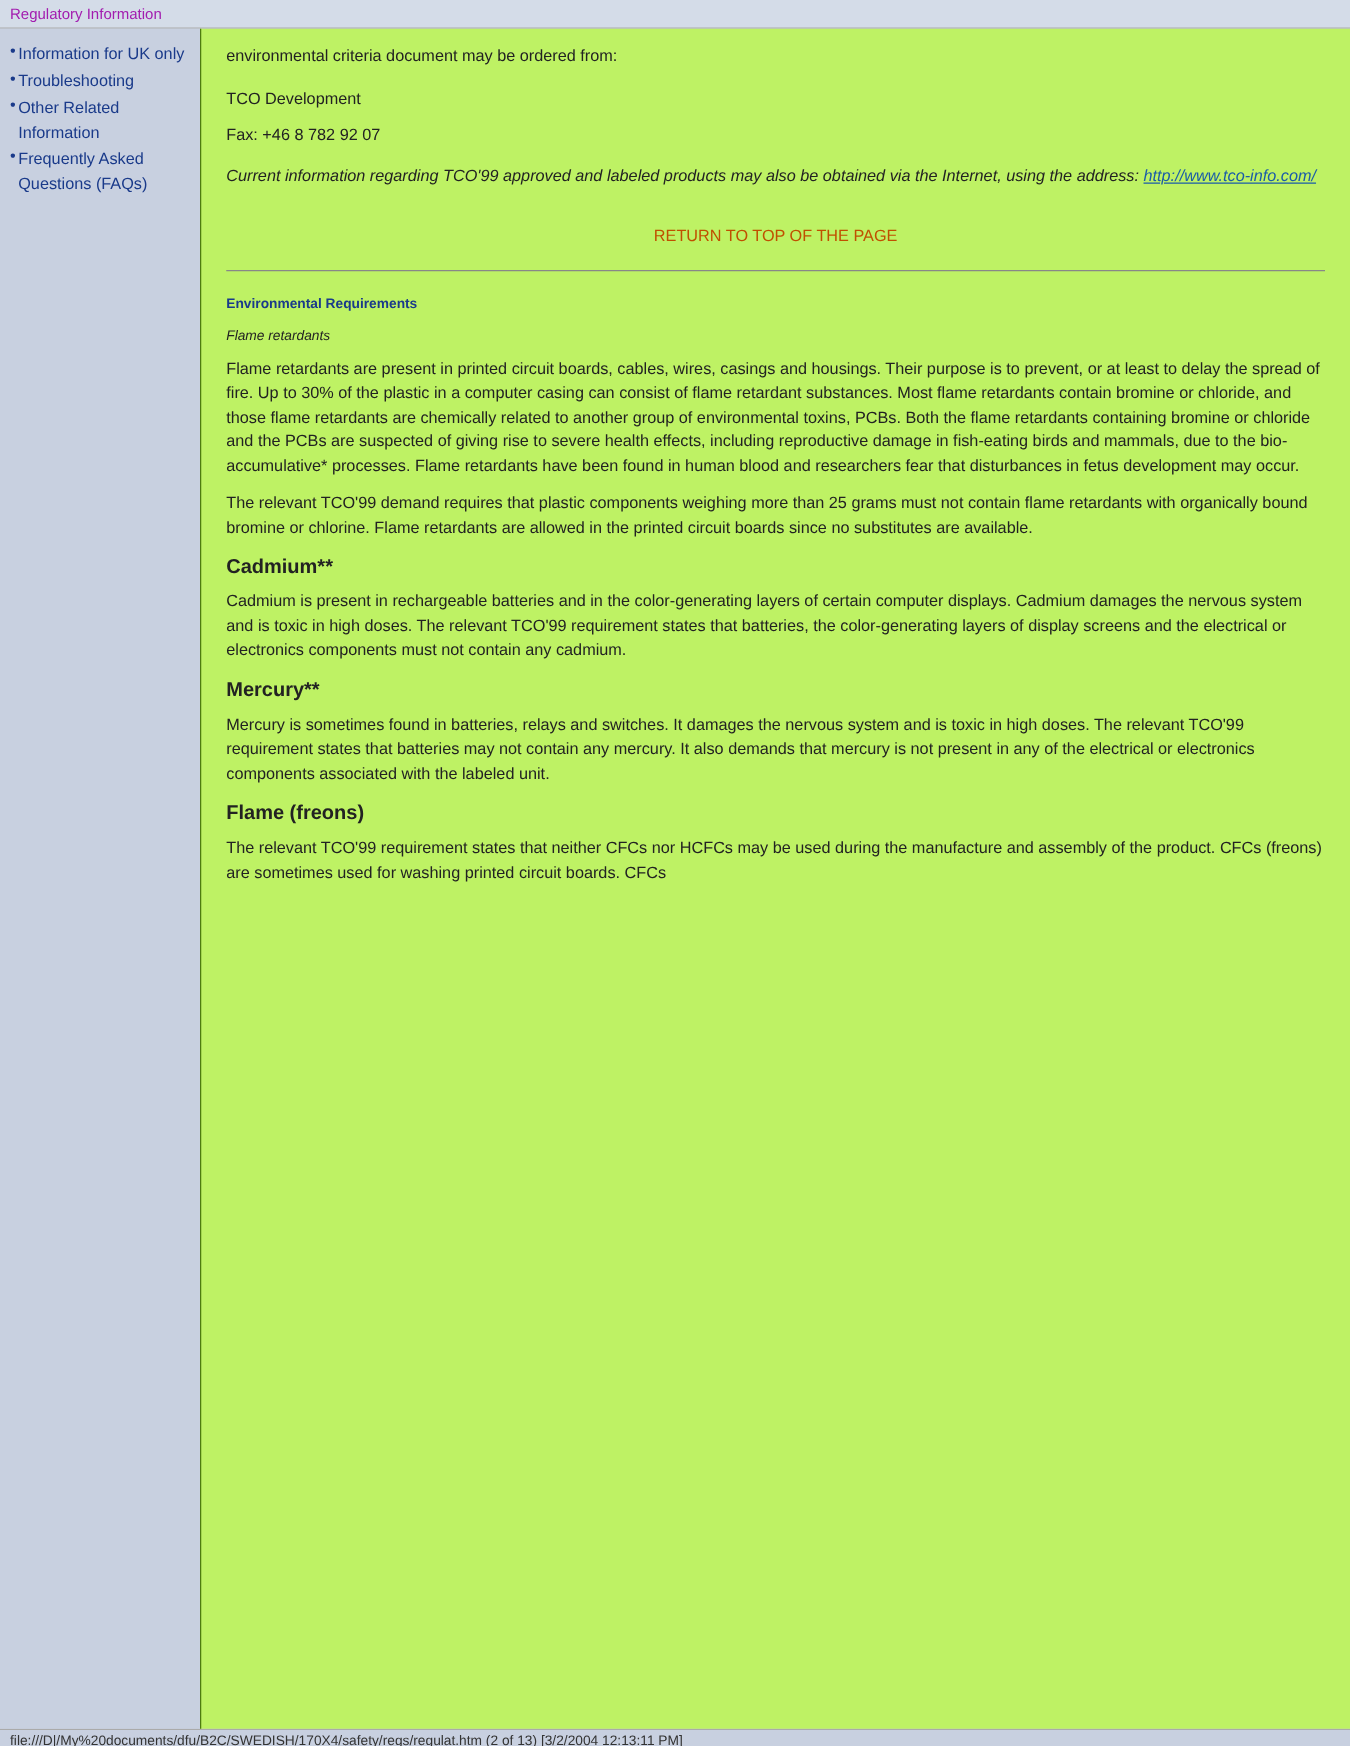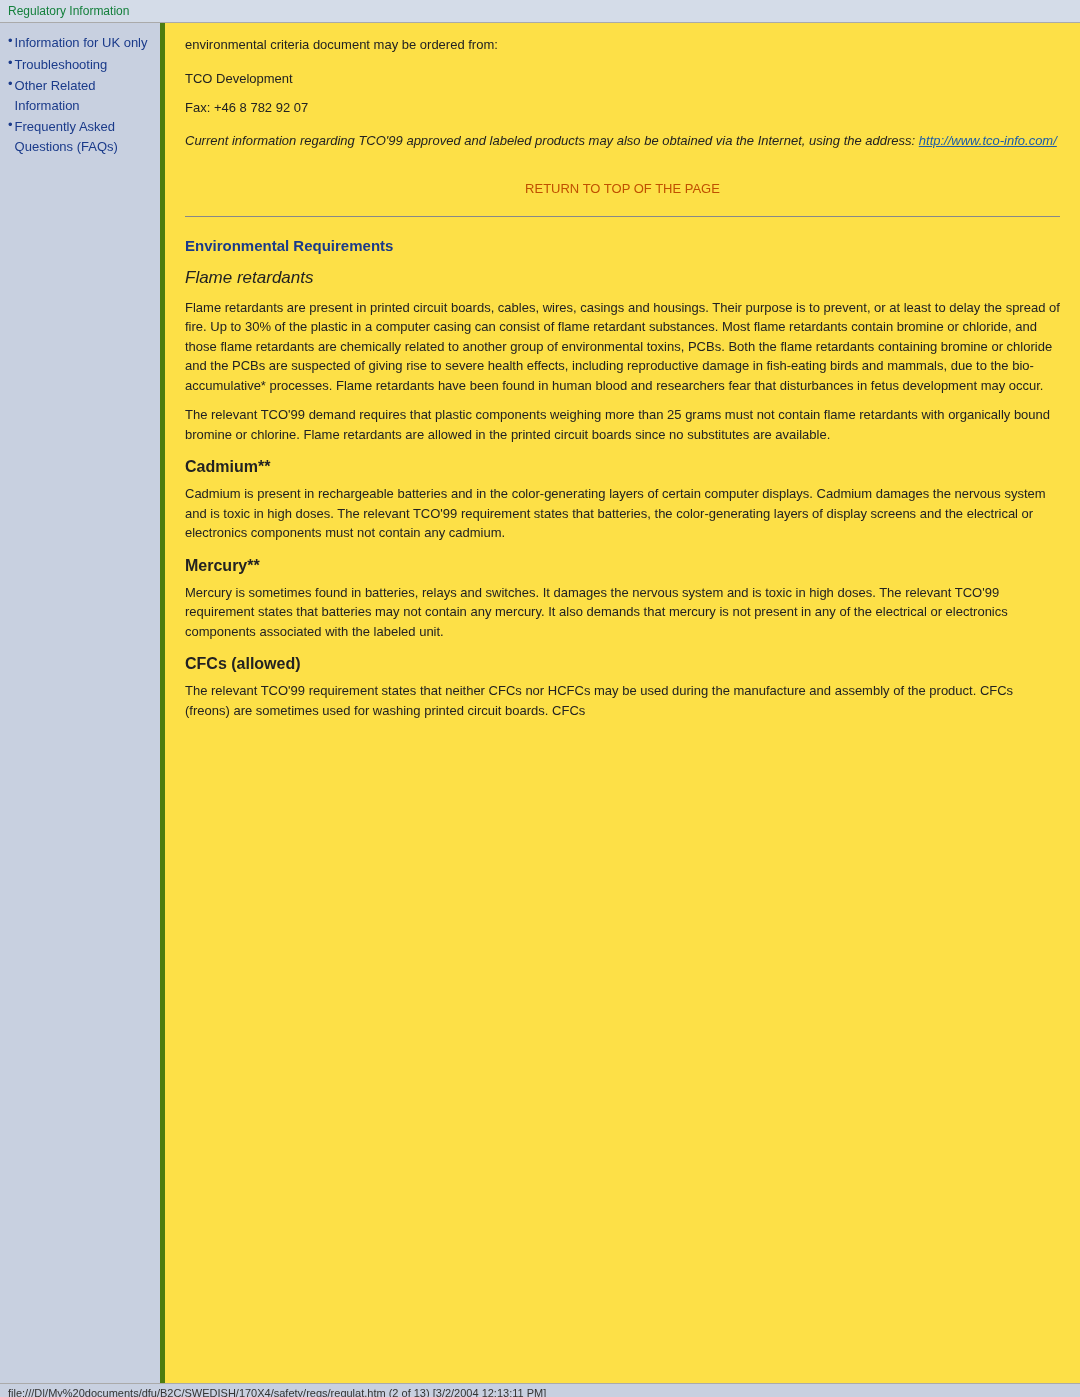--- a/index.html
+++ b/index.html
@@ -8,21 +8,21 @@
       font-size: 13px;
       background: #c8d0e0;
       color: #000;
       width: 1080px;
     }
 
     .title-bar {
       background: #d4dce8;
       padding: 4px 8px;
       font-size: 12px;
-      color: #15803d;
+      color: #a21caf;
       border-bottom: 1px solid #aaa;
     }
 
     .main-container {
       display: flex;
       background: #c8d0e0;
       min-height: 1360px;
     }
 
     .sidebar {
@@ -47,23 +47,23 @@
     }
 
     .sidebar .bullet {
       margin-right: 2px;
       font-size: 13px;
       color: #1a3a8a;
     }
 
     .content-area {
       flex: 1;
-      background: #fde047;
+      background: #bef264;
       padding: 12px 20px 20px 20px;
-      border-left: 5px solid #4d7c0f;
+      border-left: 1px solid #4d7c0f;
     }
 
     .content-area p {
       margin-bottom: 10px;
       line-height: 1.5;
       color: #222;
       font-size: 13px;
     }
 
     .tco-address {
@@ -103,28 +103,28 @@
     }
 
     hr.divider {
       border: none;
       border-top: 1px solid #888;
       margin: 10px 0 20px 0;
     }
 
     .section-title {
       color: #1a3a8a;
-      font-size: 15px;
+      font-size: 11px;
       font-weight: bold;
       margin-bottom: 14px;
     }
 
     .subsection-title-italic {
       font-style: italic;
-      font-size: 17px;
+      font-size: 11px;
       font-weight: normal;
       margin-bottom: 10px;
       color: #222;
     }
 
     .bold-heading {
       font-weight: bold;
       margin: 14px 0 8px 0;
       font-size: 16px;
       color: #222;
@@ -200,21 +200,21 @@
       <p>The relevant TCO'99 demand requires that plastic components weighing more than 25 grams must not contain flame retardants with organically bound bromine or chlorine. Flame retardants are allowed in the printed circuit boards since no substitutes are available.</p>
 
       <div class="bold-heading">Cadmium**</div>
 
       <p>Cadmium is present in rechargeable batteries and in the color-generating layers of certain computer displays. Cadmium damages the nervous system and is toxic in high doses. The relevant TCO'99 requirement states that batteries, the color-generating layers of display screens and the electrical or electronics components must not contain any cadmium.</p>
 
       <div class="bold-heading">Mercury**</div>
 
       <p>Mercury is sometimes found in batteries, relays and switches. It damages the nervous system and is toxic in high doses. The relevant TCO'99 requirement states that batteries may not contain any mercury. It also demands that mercury is not present in any of the electrical or electronics components associated with the labeled unit.</p>
 
-      <div class="bold-heading">CFCs (allowed)</div>
+      <div class="bold-heading">Flame (freons)</div>
 
       <p>The relevant TCO'99 requirement states that neither CFCs nor HCFCs may be used during the manufacture and assembly of the product. CFCs (freons) are sometimes used for washing printed circuit boards. CFCs</p>
     </div>
 
   </div>
 </div>
 
 <div class="status-bar">
   <span>file:///D|/My%20documents/dfu/B2C/SWEDISH/170X4/safety/regs/regulat.htm (2 of 13) [3/2/2004 12:13:11 PM]</span>
 </div>

